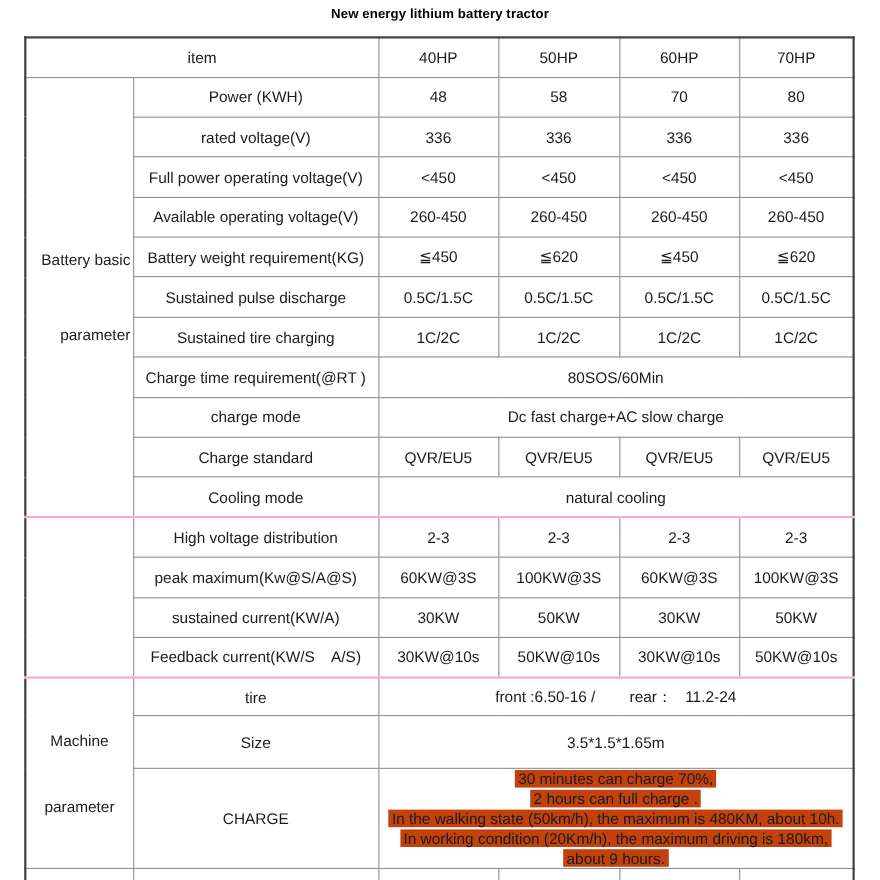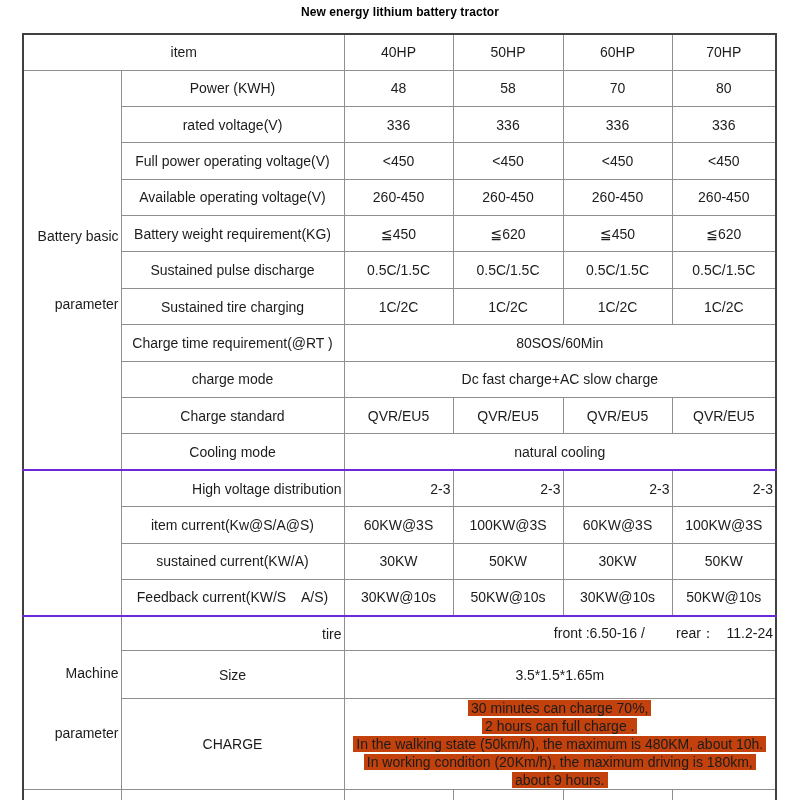--- a/index.html
+++ b/index.html
@@ -52,21 +52,21 @@
     font-size: 13.5px;
     white-space: pre;
   }
   td.hdr-cell { font-size: 14.5px; margin-left: 26px; }
   td.seclabel {
     font-size: 14px;
     white-space: pre;
   }
   .lbl-battery { line-height: 36px; text-align: right; }
   .lbl-machine { line-height: 28px; }
-  tr.section-start td { border-top: 2px solid #6d28d9; text-align: right; }
+  tr.section-start td { border-top: 2px solid #f9a8d4; }
   tr.tire-row { height: 35px; }
   td.tire-val { white-space: pre; }
   tr.size-row { height: 48px; padding-left: 40px; }
   tr.charge-row { height: 91px; }
   td.charge-val {
     font-size: 13px;
     line-height: 18px;
     padding: 2px 0;
   }
   .hl {
@@ -175,21 +175,21 @@
 
     <tr class="std section-start">
       <td rowspan="4" class="seclabel"></td>
       <td class="itemcol">High voltage distribution</td>
       <td>2-3</td>
       <td>2-3</td>
       <td>2-3</td>
       <td>2-3</td>
     </tr>
     <tr class="std">
-      <td class="itemcol">item current(Kw@S/A@S)</td>
+      <td class="itemcol">peak maximum(Kw@S/A@S)</td>
       <td>60KW@3S</td>
       <td>100KW@3S</td>
       <td>60KW@3S</td>
       <td>100KW@3S</td>
     </tr>
     <tr class="std">
       <td class="itemcol">sustained current(KW/A)</td>
       <td>30KW</td>
       <td>50KW</td>
       <td>30KW</td>

